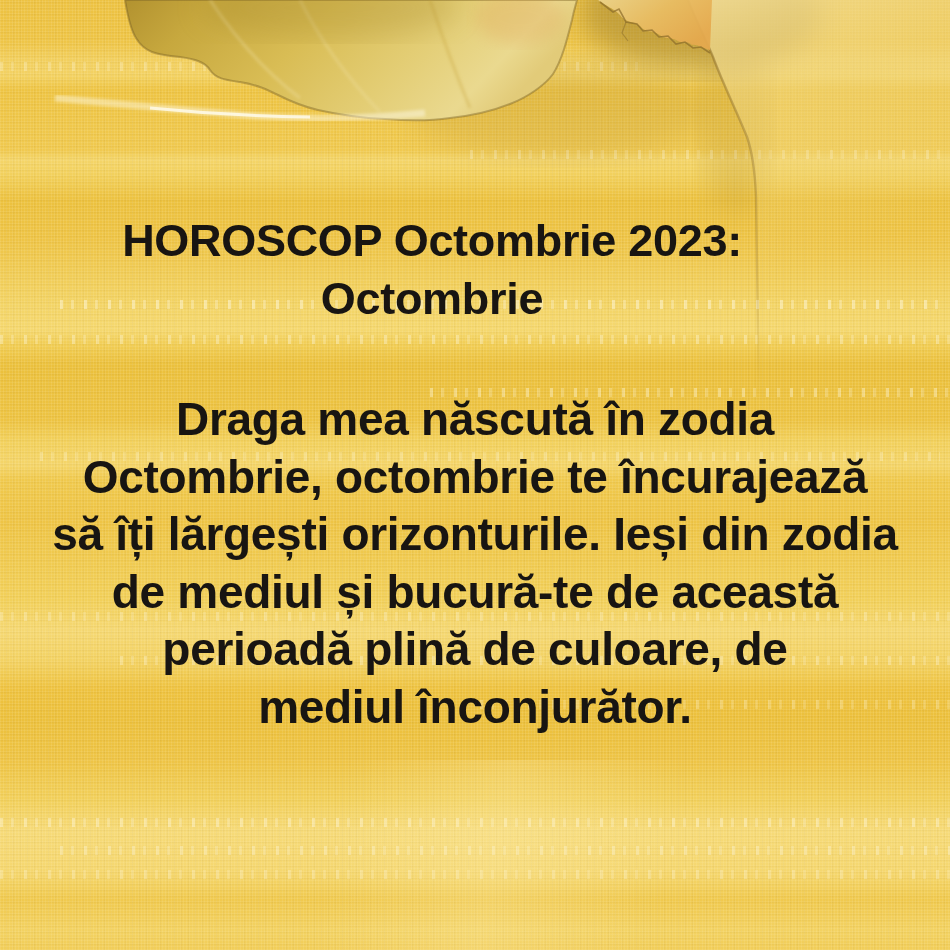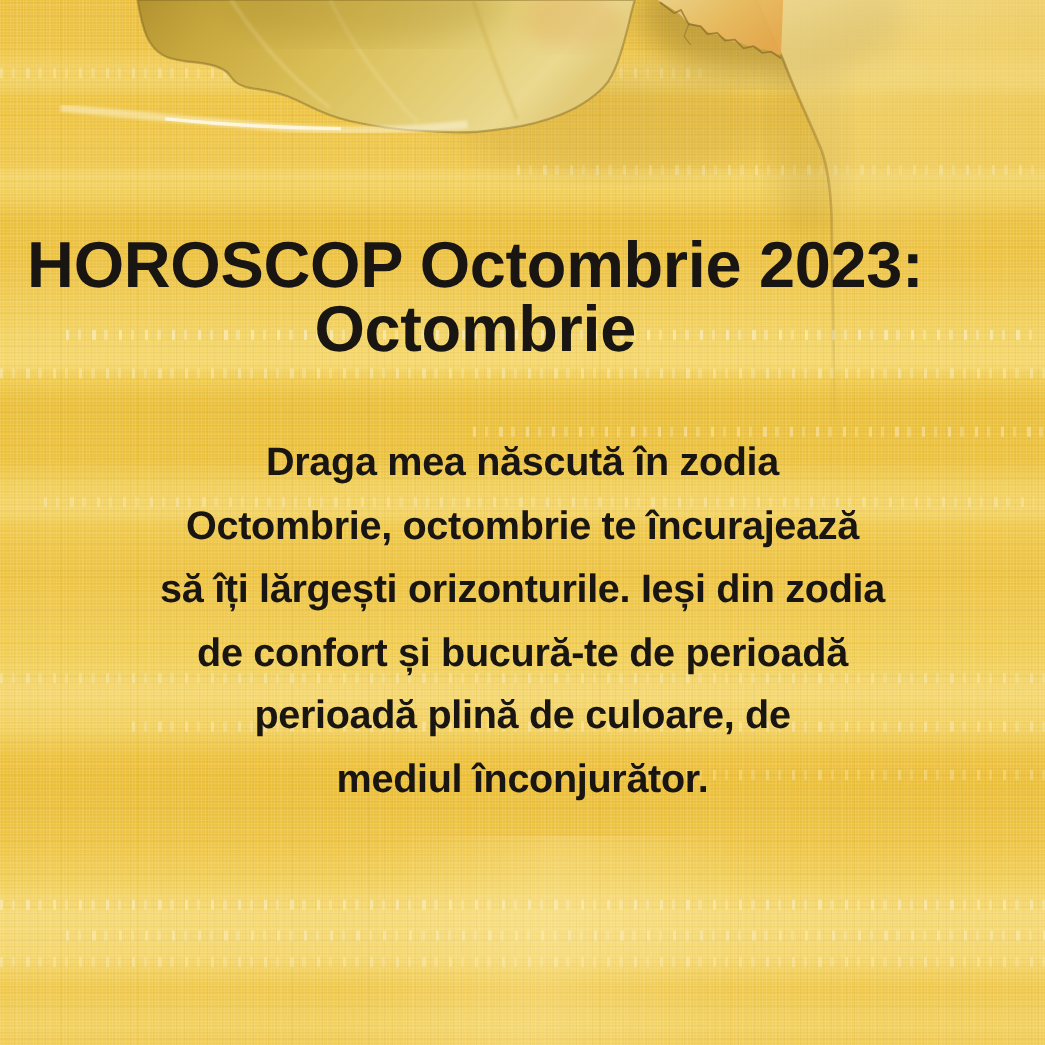--- a/index.html
+++ b/index.html
@@ -50,26 +50,26 @@
   
   .diag{
     position:absolute;left:0;top:760px;width:950px;height:190px;pointer-events:none;
     background:linear-gradient(100deg, rgba(255,241,185,0) 35%, rgba(255,241,185,.22) 52%, rgba(255,241,185,0) 70%);
   }
   svg.decor{position:absolute;left:0;top:0;pointer-events:none;}
   
   .title{
     position:absolute;left:0;top:212px;width:864px;
     text-align:center;color:#181512;
-    font-size:59px;line-height:58px;font-weight:700;letter-spacing:-.3px;
+    font-size:45px;line-height:58px;font-weight:700;letter-spacing:-.3px;
   }
   .bodytext{
     position:absolute;left:45px;top:391px;width:860px;
     text-align:center;color:#181512;
-    font-size:36px;line-height:57.5px;font-weight:700;letter-spacing:-.3px;
+    font-size:46px;line-height:57.5px;font-weight:700;letter-spacing:-.3px;
   }
   .bodytext div, .title div{white-space:nowrap;}
 </style>
 </head>
 <body>
 
 <div class="card">
 
   <div class="hatch"></div>
   <div class="fleck f11"></div>
@@ -167,18 +167,18 @@
 
   <div class="title">
     <div>HOROSCOP Octombrie 2023:</div>
     <div>Octombrie</div>
   </div>
 
   <div class="bodytext">
     <div>Draga mea născută în zodia</div>
     <div>Octombrie, octombrie te încurajează</div>
     <div>să îți lărgești orizonturile. Ieși din zodia</div>
-    <div>de confort și bucură-te de perioadă</div>
+    <div>de mediul și bucură-te de această</div>
     <div>perioadă plină de culoare, de</div>
     <div>mediul înconjurător.</div>
   </div>
 
 </div>
 
 </body></html>

